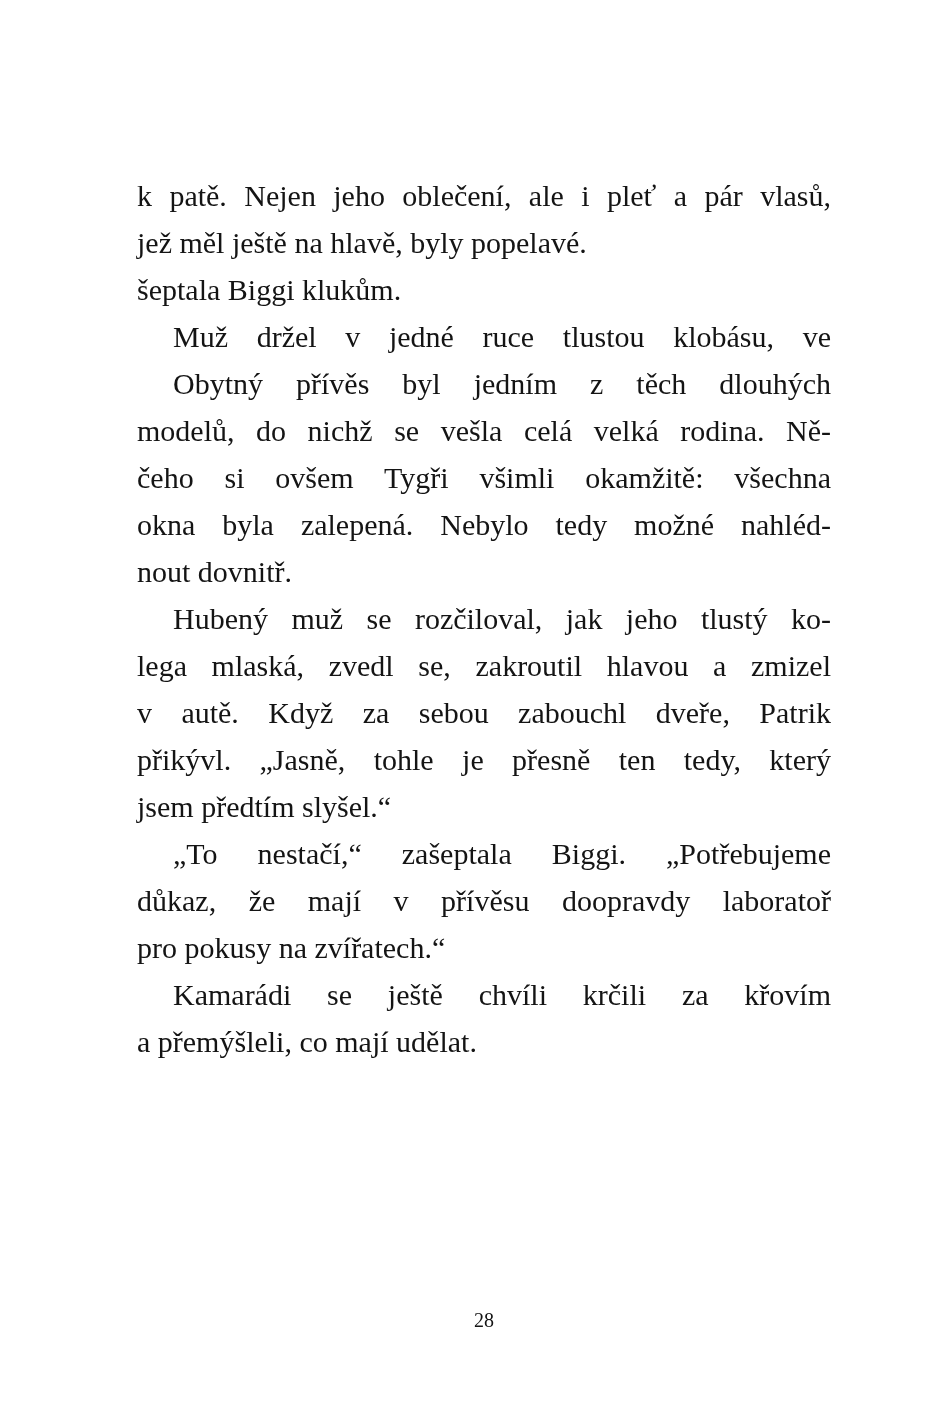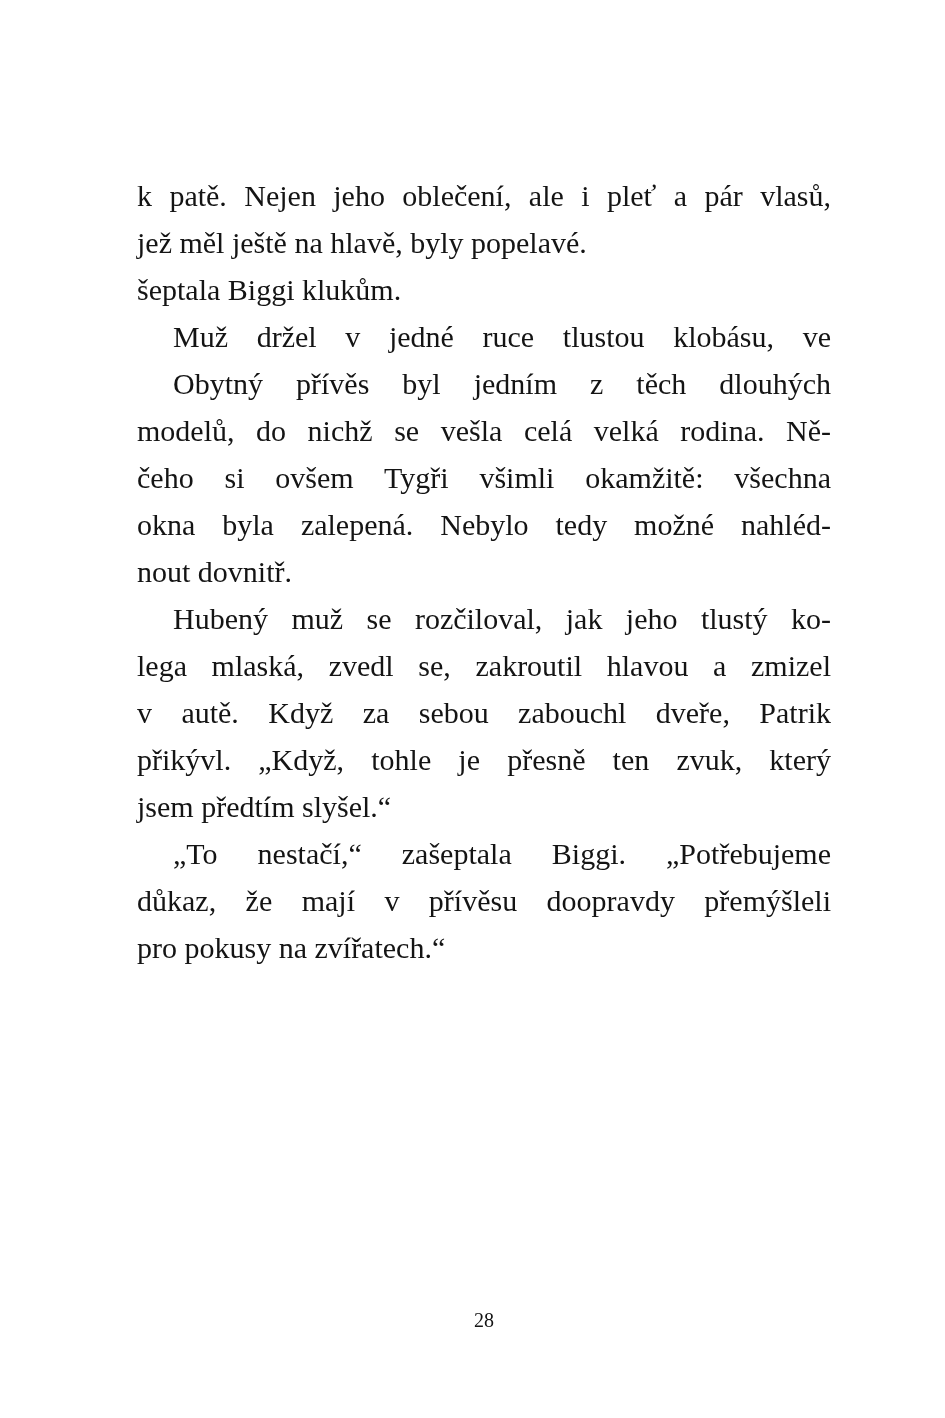--- a/index.html
+++ b/index.html
@@ -78,23 +78,27 @@
         <div class="line indent">Obytný přívěs byl jedním z těch dlouhých</div>
         <div class="line">modelů, do nichž se vešla celá velká rodina. Ně-</div>
         <div class="line">čeho si ovšem Tygři všimli okamžitě: všechna</div>
         <div class="line">okna byla zalepená. Nebylo tedy možné nahléd-</div>
         <div class="line last">nout dovnitř.</div>
       </div>
       <div class="paragraph">
         <div class="line indent">Hubený muž se rozčiloval, jak jeho tlustý ko-</div>
         <div class="line">lega mlaská, zvedl se, zakroutil hlavou a zmizel</div>
         <div class="line">v autě. Když za sebou zabouchl dveře, Patrik</div>
-        <div class="line">přikývl. „Když, tohle je přesně ten zvuk, který</div>
+        <div class="line">přikývl. „Jasně, tohle je přesně ten tedy, který</div>
         <div class="line last">jsem předtím slyšel.“</div>
       </div>
       <div class="paragraph">
         <div class="line indent">„To nestačí,“ zašeptala Biggi. „Potřebujeme</div>
-        <div class="line">důkaz, že mají v přívěsu doopravdy přemýšleli</div>
+        <div class="line">důkaz, že mají v přívěsu doopravdy laboratoř</div>
         <div class="line last">pro pokusy na zvířatech.“</div>
+      </div>
+      <div class="paragraph">
+        <div class="line indent">Kamarádi se ještě chvíli krčili za křovím</div>
+        <div class="line last">a přemýšleli, co mají udělat.</div>
       </div>
     </div>
   <div class="page-number">28</div>
 </div>
 
 </body></html>

